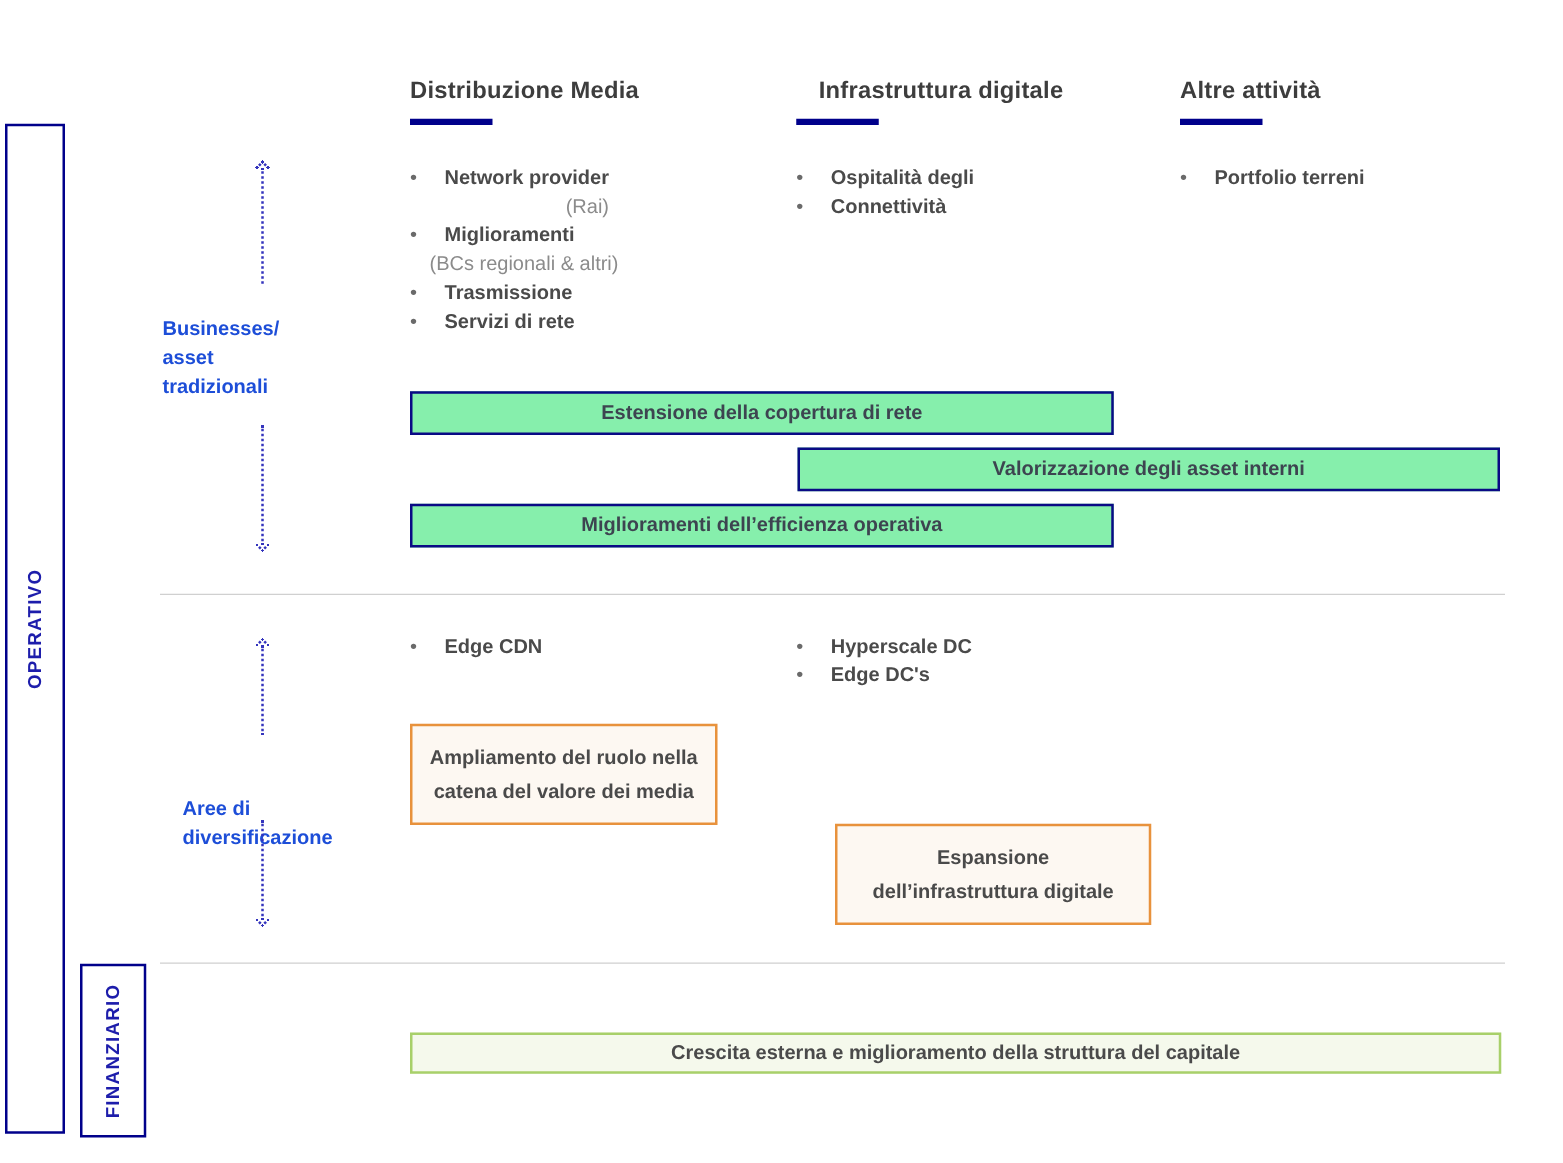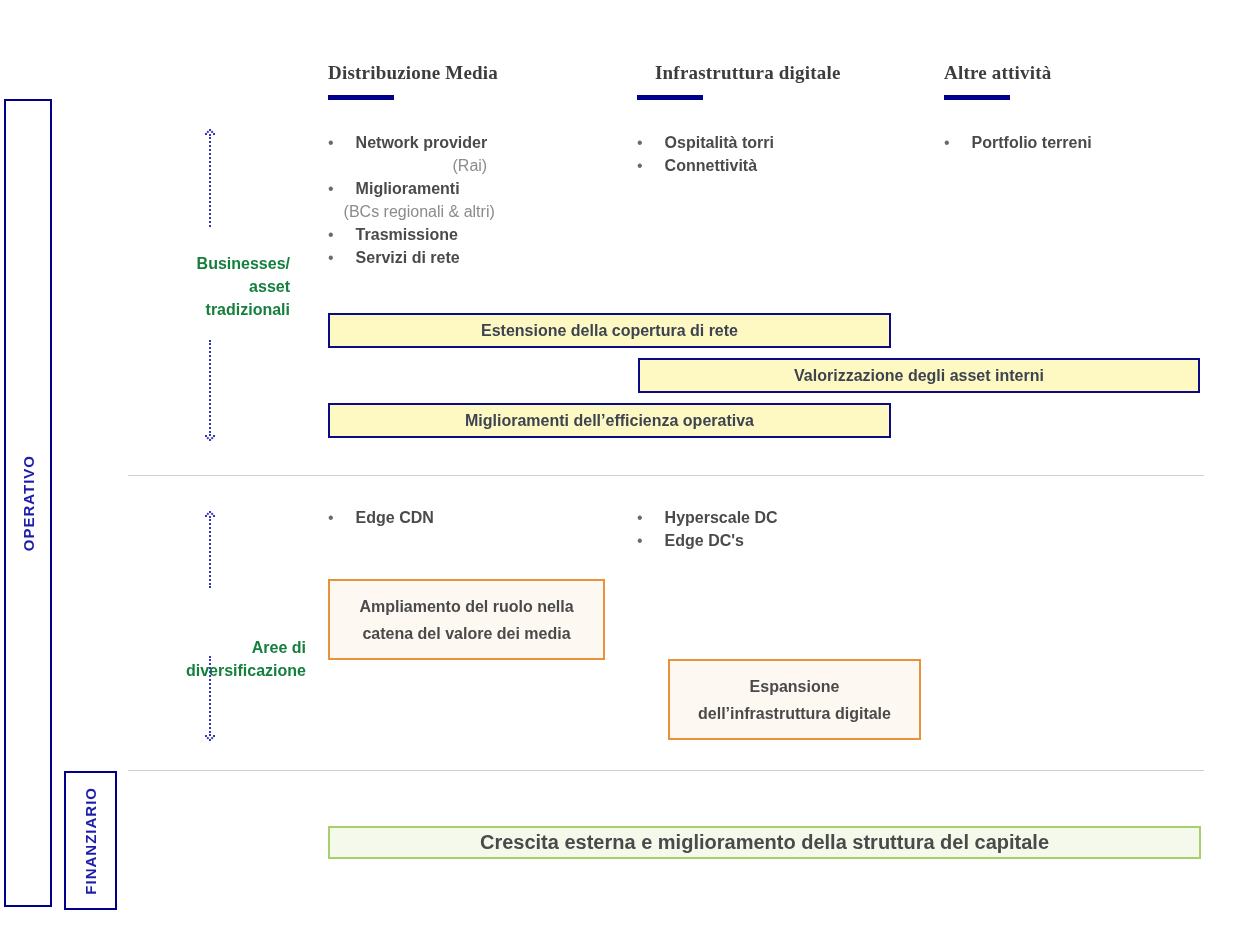--- a/index.html
+++ b/index.html
@@ -16,81 +16,81 @@
   }
   #band-operativo { left:4px; top:99px; width:48px; height:808px; }
   #band-finanziario { left:64px; top:771px; width:53px; height:139px; }
   .vtext {
     writing-mode:vertical-rl; transform:rotate(180deg);
     font-weight:bold; font-size:15px; letter-spacing:1px; color:#1d1dab;
     white-space:nowrap;
   }
 
   
-  .col-head { position:absolute; top:62px; font-size:19px; font-weight:bold; color:#3d3d3d; letter-spacing:0.2px;font-family:Liberation Serif, serif; }
+  .col-head { position:absolute; top:62px; font-size:19px; font-weight:bold; color:#3d3d3d; letter-spacing:0.2px; }
   #head-media { left:328px; } #head-infra { left:655px; } #head-altre { left:944px;text-align:right; }
   .head-underline { position:absolute; top:95px; width:66px; height:5px; background:#00008b; }
   #ul-media { left:328px; } #ul-infra { left:637px; } #ul-altre { left:944px; }
 
   
   .blist { position:absolute; font-size:16px; color:#4a4a4a; }
   .li { display:flex; gap:10px; line-height:23px; align-items:flex-start; }
   .dot { color:#6a6a6a; flex:0 0 auto; }
   .li-t { font-weight:bold;padding-left:12px; }
   .li-n { color:#8b8b8b; font-weight:normal;text-align:right; }
   #list1-media { left:328px; top:131px; }
   #list1-infra { left:637px; top:131px; }
   #list1-altre { left:944px; top:131px; }
   #list2-media { left:328px; top:506px; }
   #list2-infra { left:637px; top:506px; }
 
   
   .row-label {
-    position:absolute; width:160px; text-align:right; color:#15803d;
+    position:absolute; width:160px; text-align:left; color:#1d4ed8;
     font-weight:bold; font-size:16px; line-height:23px; white-space:pre-line;
   }
   #label-row1 { left:130px; top:252px; }
   #label-row2 { left:146px; top:601px;margin-top:35px; }
 
   
   .varrow { position:absolute; width:12px; display:flex; flex-direction:column; align-items:center; }
   .dline { flex:1; width:0; border-left:2px dotted #3434bd; }
   .chev { width:8px; height:8px; flex:0 0 auto; }
   .chev.up   { border-top:2px dotted #3434bd; border-left:2px dotted #3434bd; transform:rotate(45deg); margin-bottom:-4px; }
   .chev.down { border-bottom:2px dotted #3434bd; border-right:2px dotted #3434bd; transform:rotate(45deg); margin-top:-4px; }
   #arr1-up   { left:204px; top:130px; height:97px; }
   #arr1-down { left:204px; top:340px; height:100px; }
   #arr2-up   { left:204px; top:512px; height:76px; }
   #arr2-down { left:204px; top:656px; height:84px; }
 
   
   .nbox {
-    position:absolute; background:#fef9c3; border:2px solid #0a0a85;
+    position:absolute; background:#86efac; border:2px solid #0a0a85;
     display:flex; align-items:center; justify-content:center;
     font-size:16px; font-weight:bold; color:#3d4450;
   }
   #nbox-network    { left:328px; top:313px; width:563px; height:35px; }
   #nbox-assets     { left:638px; top:358px; width:562px; height:35px; }
   #nbox-efficiency { left:328px; top:403px; width:563px; height:35px; }
 
   
   .obox {
     position:absolute; background:#fdf8f2; border:2px solid #e8923c;
     display:flex; align-items:center; justify-content:center; text-align:center;
     font-size:16px; font-weight:bold; color:#4a4a4a; line-height:27px; white-space:pre-line;
   }
-  #obox-media { left:328px; top:579px; width:277px; height:81px; }
+  #obox-media { left:328px; top:579px; width:246px; height:81px; }
   #obox-infra { left:668px; top:659px; width:253px; height:81px; }
 
   
   .gbox {
     position:absolute; left:328px; top:826px; width:873px; height:33px;
     background:#f5f9ec; border:2px solid #a8d06a;
     display:flex; align-items:center; justify-content:center;
-    font-size:20px; font-weight:bold; color:#4a4a4a;
+    font-size:16px; font-weight:bold; color:#4a4a4a;
   }
 
   
   .hr { position:absolute; left:128px; width:1076px; height:1px; background:#d0d0d0; }
   #hr1 { top:475px; }
   #hr2 { top:770px; }
 </style>
 </head>
 <body>
 
@@ -131,21 +131,21 @@
     </div>
     <div class="li">
       <span class="dot">•</span>
       <div class="li-t">Servizi di rete</div>
     </div>
   </div>
 
   <div class="blist" id="list1-infra">
     <div class="li">
       <span class="dot">•</span>
-      <div class="li-t">Ospitalità torri</div>
+      <div class="li-t">Ospitalità degli</div>
     </div>
     <div class="li">
       <span class="dot">•</span>
       <div class="li-t">Connettività</div>
     </div>
   </div>
 
   <div class="blist" id="list1-altre">
     <div class="li">
       <span class="dot">•</span>

